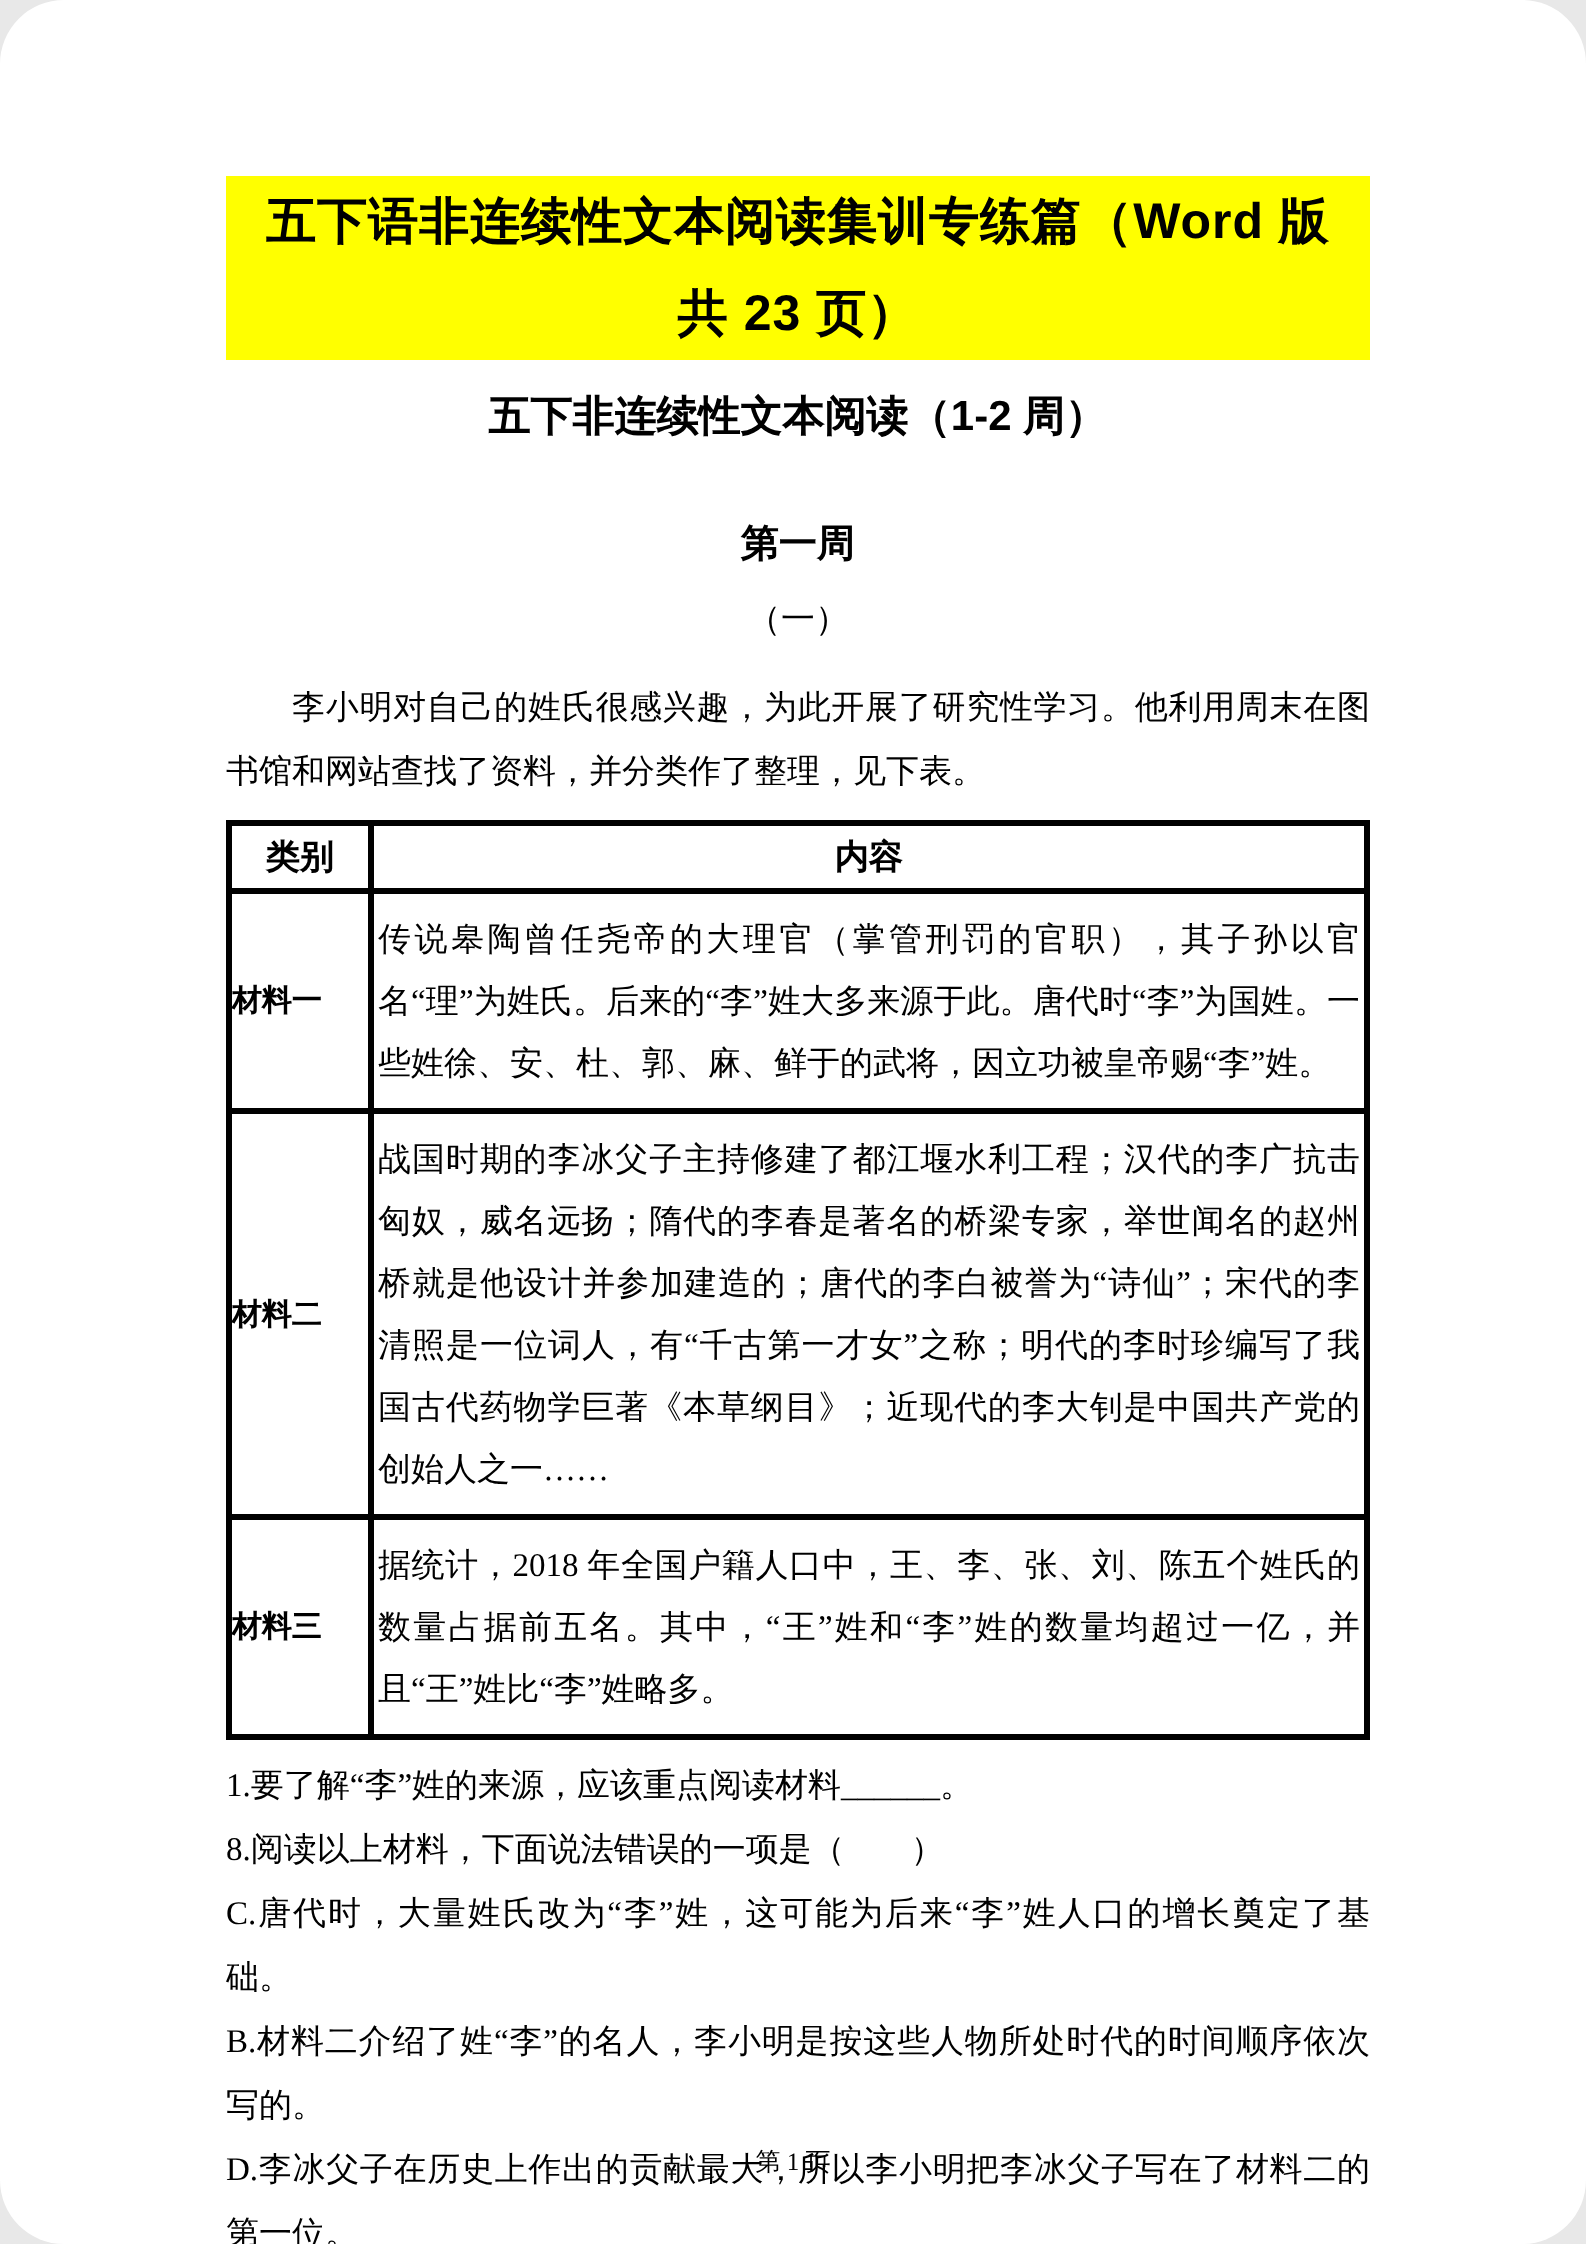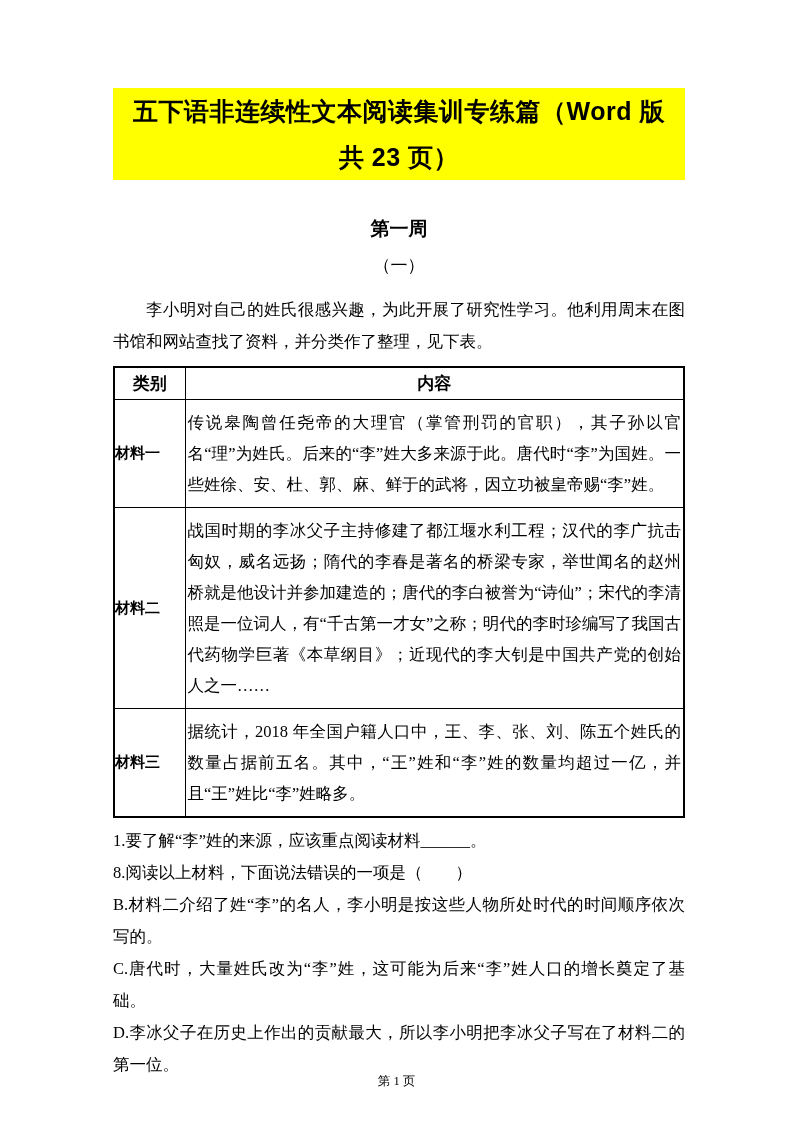--- a/index.html
+++ b/index.html
@@ -7,20 +7,21 @@
   .page {
     position: relative;
     width: 793px;
     height: 1122px;
     margin: 0 auto;
     background: #ffffff;
     color: #000000;
     font-family: "Liberation Serif", serif;
     padding: 88px 108px 0 113px;
     overflow: hidden;
+    border-radius: 32px;
   }
   .title-row { text-align: center; }
   .title-highlight {
     display: inline-block;
     background: #ffff00;
     font-family: "Liberation Sans", sans-serif;
     font-weight: bold;
     font-size: 25px;
     line-height: 46px;
     padding: 0 8px;
@@ -56,21 +57,21 @@
     margin-top: 16px;
     text-align: justify;
   }
   table.materials-table {
     width: 100%;
     border-collapse: collapse;
     border: 2px solid #000;
     margin-top: 8px;
   }
   .materials-table th, .materials-table td {
-    border: 1px solid #000000;
+    border: 3px solid #000000;
   }
   .materials-table th {
     font-family: "Liberation Sans", sans-serif;
     font-weight: bold;
     font-size: 17px;
     text-align: center;
     padding: 4px 2px;
   }
   .materials-table td.cat {
     font-family: "Liberation Sans", sans-serif;
@@ -105,20 +106,21 @@
 </style>
 </head>
 <body>
 
 <div class="page">
 
   <div class="title-row">
     <span class="title-highlight">五下语非连续性文本阅读集训专练篇（Word 版共 23 页）</span>
   </div>
 
+  <div class="subtitle">五下非连续性文本阅读（1-2 周）</div>
 
   <div class="week-heading">第一周</div>
 
   <div class="part-label">（一）</div>
 
   <p class="intro">李小明对自己的姓氏很感兴趣，为此开展了研究性学习。他利用周末在图书馆和网站查找了资料，并分类作了整理，见下表。</p>
 
   <table class="materials-table">
     <thead>
       <tr>
@@ -138,22 +140,22 @@
       <tr>
         <td class="cat">材料三</td>
         <td class="content">据统计，2018 年全国户籍人口中，王、李、张、刘、陈五个姓氏的数量占据前五名。其中，“王”姓和“李”姓的数量均超过一亿，并且“王”姓比“李”姓略多。</td>
       </tr>
     </tbody>
   </table>
 
   <div class="questions">
     <p>1.要了解“李”姓的来源，应该重点阅读材料______。</p>
     <p>8.阅读以上材料，下面说法错误的一项是（　　）</p>
+    <p>C.唐代时，大量姓氏改为“李”姓，这可能为后来“李”姓人口的增长奠定了基础。</p>
     <p>B.材料二介绍了姓“李”的名人，李小明是按这些人物所处时代的时间顺序依次写的。</p>
-    <p>C.唐代时，大量姓氏改为“李”姓，这可能为后来“李”姓人口的增长奠定了基础。</p>
     <p>D.李冰父子在历史上作出的贡献最大，所以李小明把李冰父子写在了材料二的第一位。</p>
   </div>
 
   <div class="footer">
     <span>第 1 页</span>
   </div>
 
 </div>
 
 </body></html>

